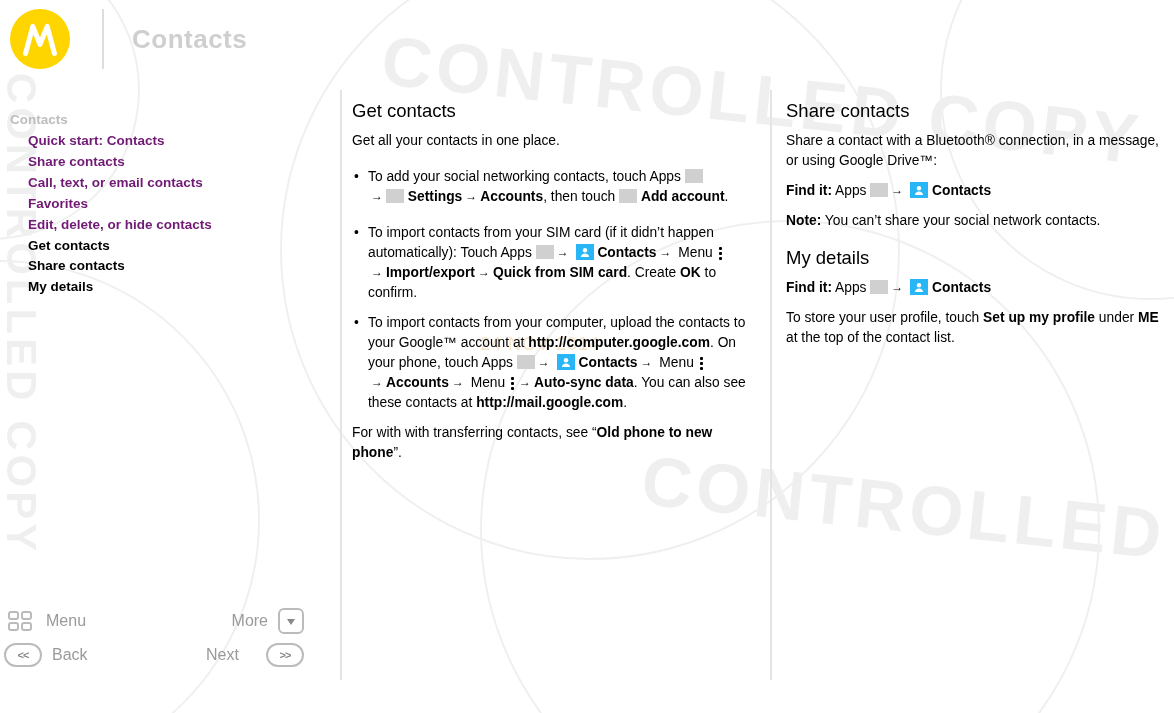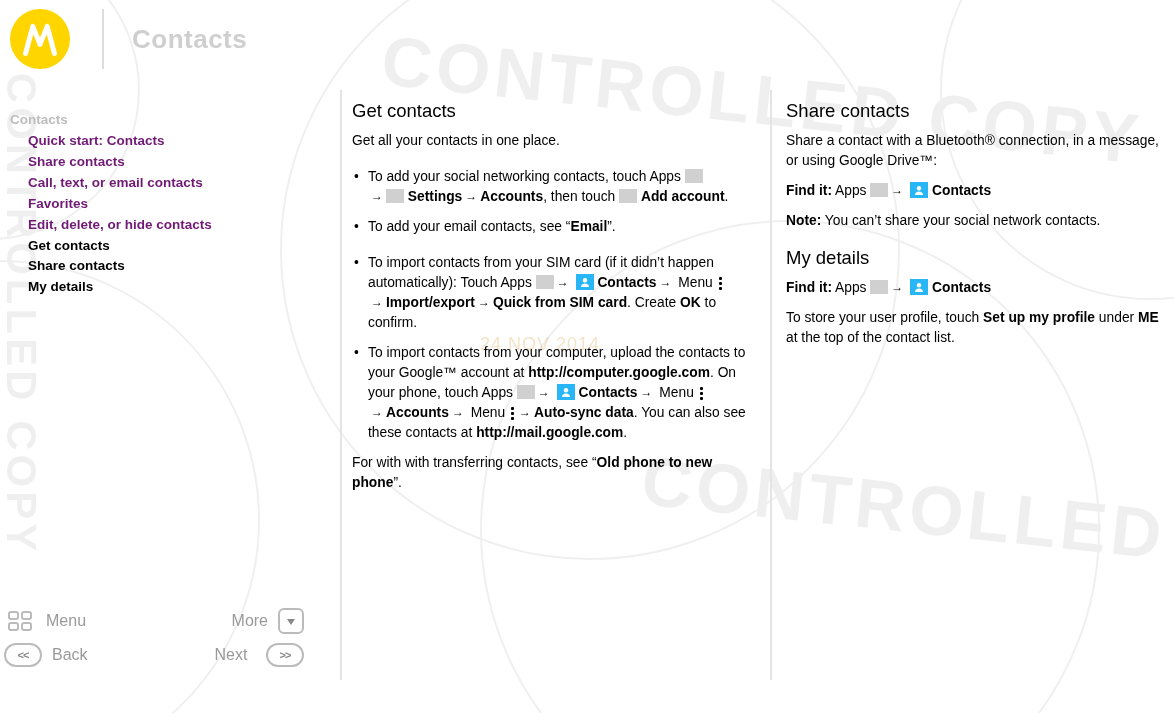--- a/index.html
+++ b/index.html
@@ -147,42 +147,39 @@
       <span class="nav-round">
         <svg width="12" height="12" viewBox="0 0 12 12">
             <polygon points="2,4 10,4 6,10" fill="#888"></polygon>
           </svg>
       </span>
     </div>
     <div class="nav-row">
       <span class="nav-pill">&lt;&lt;</span>
       <span class="nav-label">Back</span>
       <span class="nav-spacer"></span>
-      <span class="nav-label" style="text-align:center;flex:0 0 50px;">Next</span>
+      <span class="nav-label" style="text-align:left;flex:0 0 50px;">Next</span>
       <span class="nav-pill">&gt;&gt;</span>
     </div>
   </div>
 </div>
 
 <div class="col-sep0"></div>
 
 <div class="col col-left">
   <div class="section-title">Get contacts</div>
   <p>Get all your contacts in one place.</p>
   <ul class="bul">
     <li>
       <span>To add your social networking contacts, touch Apps </span><span class="chip"></span>
       <br>
       <span class="arrow">→</span><span class="chip"></span>
       <span class="b">Settings</span><span class="arrow">→</span><span class="b">Accounts</span><span>, then touch </span><span class="chip"></span>
       <span class="b">Add account</span><span>.</span>
     </li>
-    <li>
-      <span>To add your email contacts, see “</span><span class="b">Email</span><span>”.</span>
-    </li>
   </ul>
   <ul class="bul">
     <li>
       <span>To import contacts from your SIM card (if it didn’t happen automatically): Touch Apps </span><span class="chip"></span><span class="arrow">→</span>
       <span class="chip-icon">
           <svg viewBox="0 0 10 10">
             <circle cx="5" cy="3.2" r="2.2"></circle>
             <path d="M1 10c0-2.4 1.8-3.6 4-3.6s4 1.2 4 3.6z"></path>
           </svg>
         </span>

